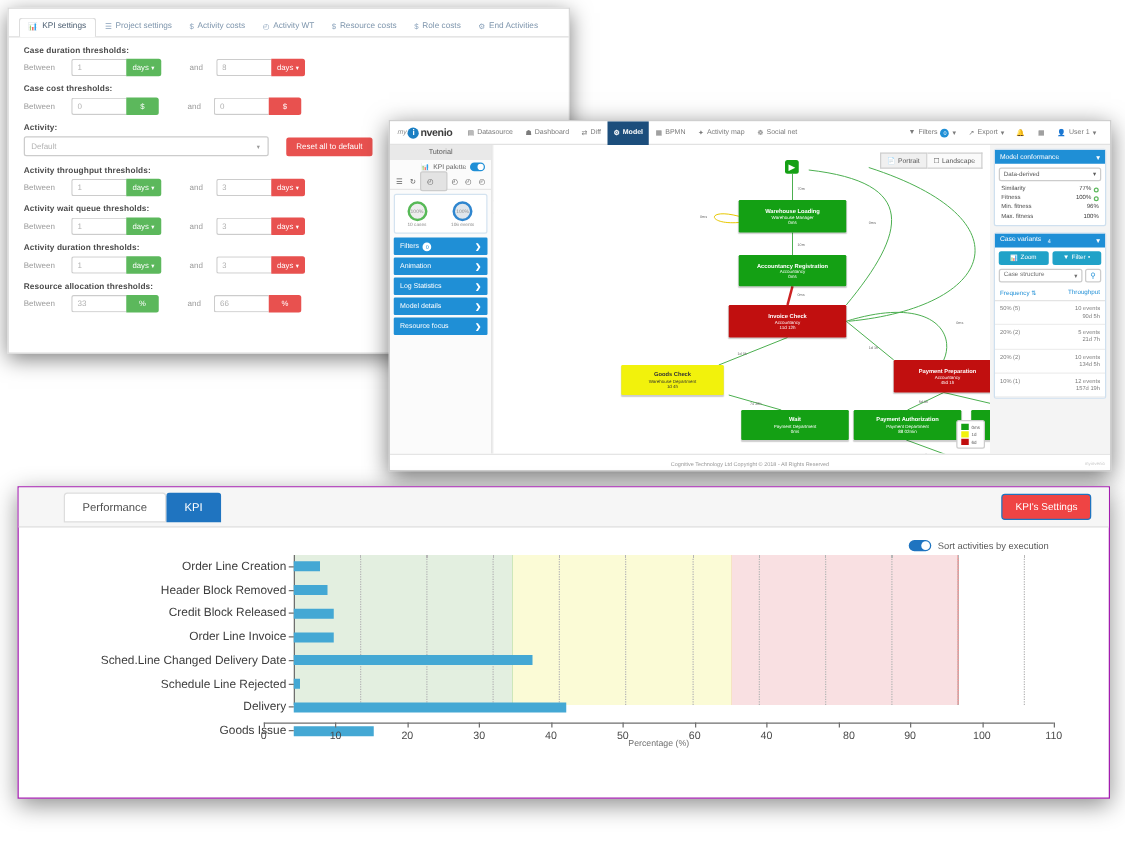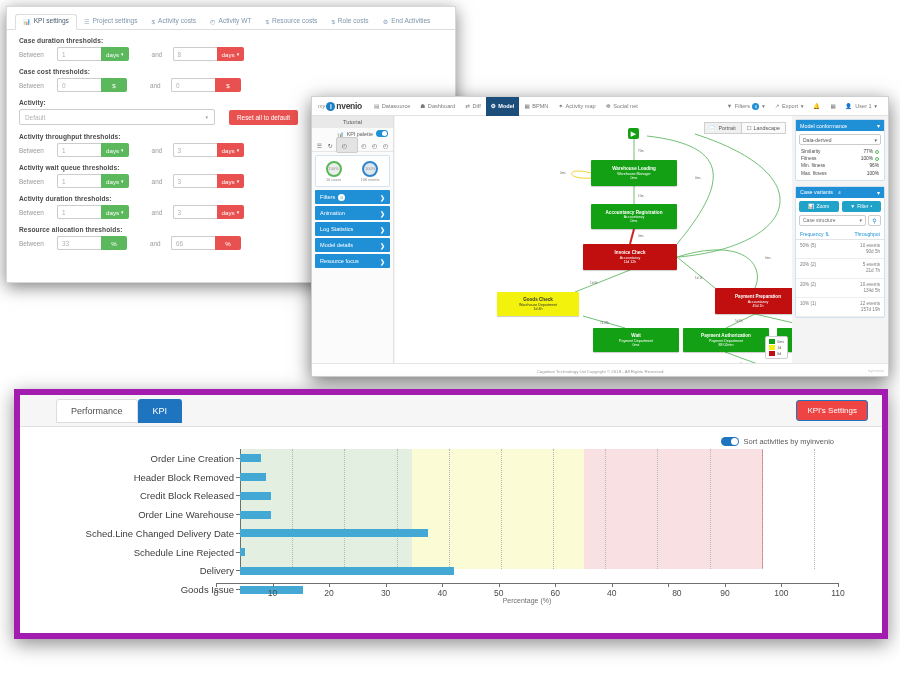--- a/index.html
+++ b/index.html
@@ -236,21 +236,21 @@
     position:absolute; left:0; bottom:0; width:100%; height:15px;
     background:#fff; border-top:1px solid #e5e5e5;
     display:flex; align-items:center; justify-content:center;
   }
   #inv-footer .c { font-size:4.4px; color:#9a9a9a; }
   #inv-footer .rr { position:absolute; right:4px; font-size:3.6px; color:#c9c9c9; }
 
   
   #chart-window {
     left:14px; top:389px; width:874px; height:250px;
-    background:#fff; border:6px solid #a21caf;
+    background:#fff; border:1px solid #a21caf;
     box-shadow:0 5px 18px rgba(0,0,0,.45);
   }
   #chart-tabs {
     height:32px; background:#f6f6f6; border-bottom:1px solid #e0e0e0;
     display:flex; align-items:center; padding:0 14px 0 36px; gap:0;
   }
   .ctab {
     font-size:9px; padding:6px 14px; cursor:pointer;
     border:1px solid transparent; border-radius:3px 3px 0 0;
   }
@@ -806,21 +806,21 @@
   <div id="chart-tabs">
     <div id="chart-tab-items" style="display:flex">
         <div class="ctab plain">Performance</div>
         <div class="ctab active">KPI</div>
       </div>
     <button id="kpi-settings-btn">KPI's Settings</button>
   </div>
   <div id="chart-body">
     <div class="sortrow">
       <span class="sw"></span>
-      <span class="sortlbl">Sort activities by myinvenio</span>
+      <span class="sortlbl">Sort activities by execution</span>
     </div>
     <div id="plot">
       <div id="bands">
           <div style="position: absolute; left: 0%; width: 30%; top: 0px; bottom: 0px; background: rgb(227, 239, 224);"></div>
           <div class="vline" style="position: absolute; left: 30%; top: 0px; bottom: 0px; width: 1px; background: rgb(76, 175, 80);"></div>
           <div style="position: absolute; left: 30%; width: 30%; top: 0px; bottom: 0px; background: rgb(251, 251, 214);"></div>
           <div class="vline" style="position: absolute; left: 60%; top: 0px; bottom: 0px; width: 1px; background: rgb(232, 232, 53);"></div>
           <div style="position: absolute; left: 60%; width: 30.9091%; top: 0px; bottom: 0px; background: rgb(249, 224, 226);"></div>
           <div class="vline" style="position: absolute; left: 90.9091%; top: 0px; bottom: 0px; width: 1px; background: rgb(229, 115, 115);"></div>
         </div>
@@ -848,21 +848,21 @@
             <div class="barlabel">Header Block Removed</div>
             <div class="tickmark"></div>
             <div class="bar" title="Header Block Removed: 5%" style="width: 4.54545%; background: rgb(68, 168, 212);"></div>
           </div>
           <div class="barrow" style="top: 42.875px;">
             <div class="barlabel">Credit Block Released</div>
             <div class="tickmark"></div>
             <div class="bar" title="Credit Block Released: 6%" style="width: 5.45455%; background: rgb(68, 168, 212);"></div>
           </div>
           <div class="barrow" style="top: 61.625px;">
-            <div class="barlabel">Order Line Warehouse</div>
+            <div class="barlabel">Order Line Invoice</div>
             <div class="tickmark"></div>
             <div class="bar" title="Order Line Released: 6%" style="width: 5.45455%; background: rgb(68, 168, 212);"></div>
           </div>
           <div class="barrow" style="top: 80.375px;">
             <div class="barlabel">Sched.Line Changed Delivery Date</div>
             <div class="tickmark"></div>
             <div class="bar" title="Sched.Line Changed Delivery Date: 36%" style="width: 32.7273%; background: rgb(68, 168, 212);"></div>
           </div>
           <div class="barrow" style="top: 99.125px;">
             <div class="barlabel">Schedule Line Rejected</div>

